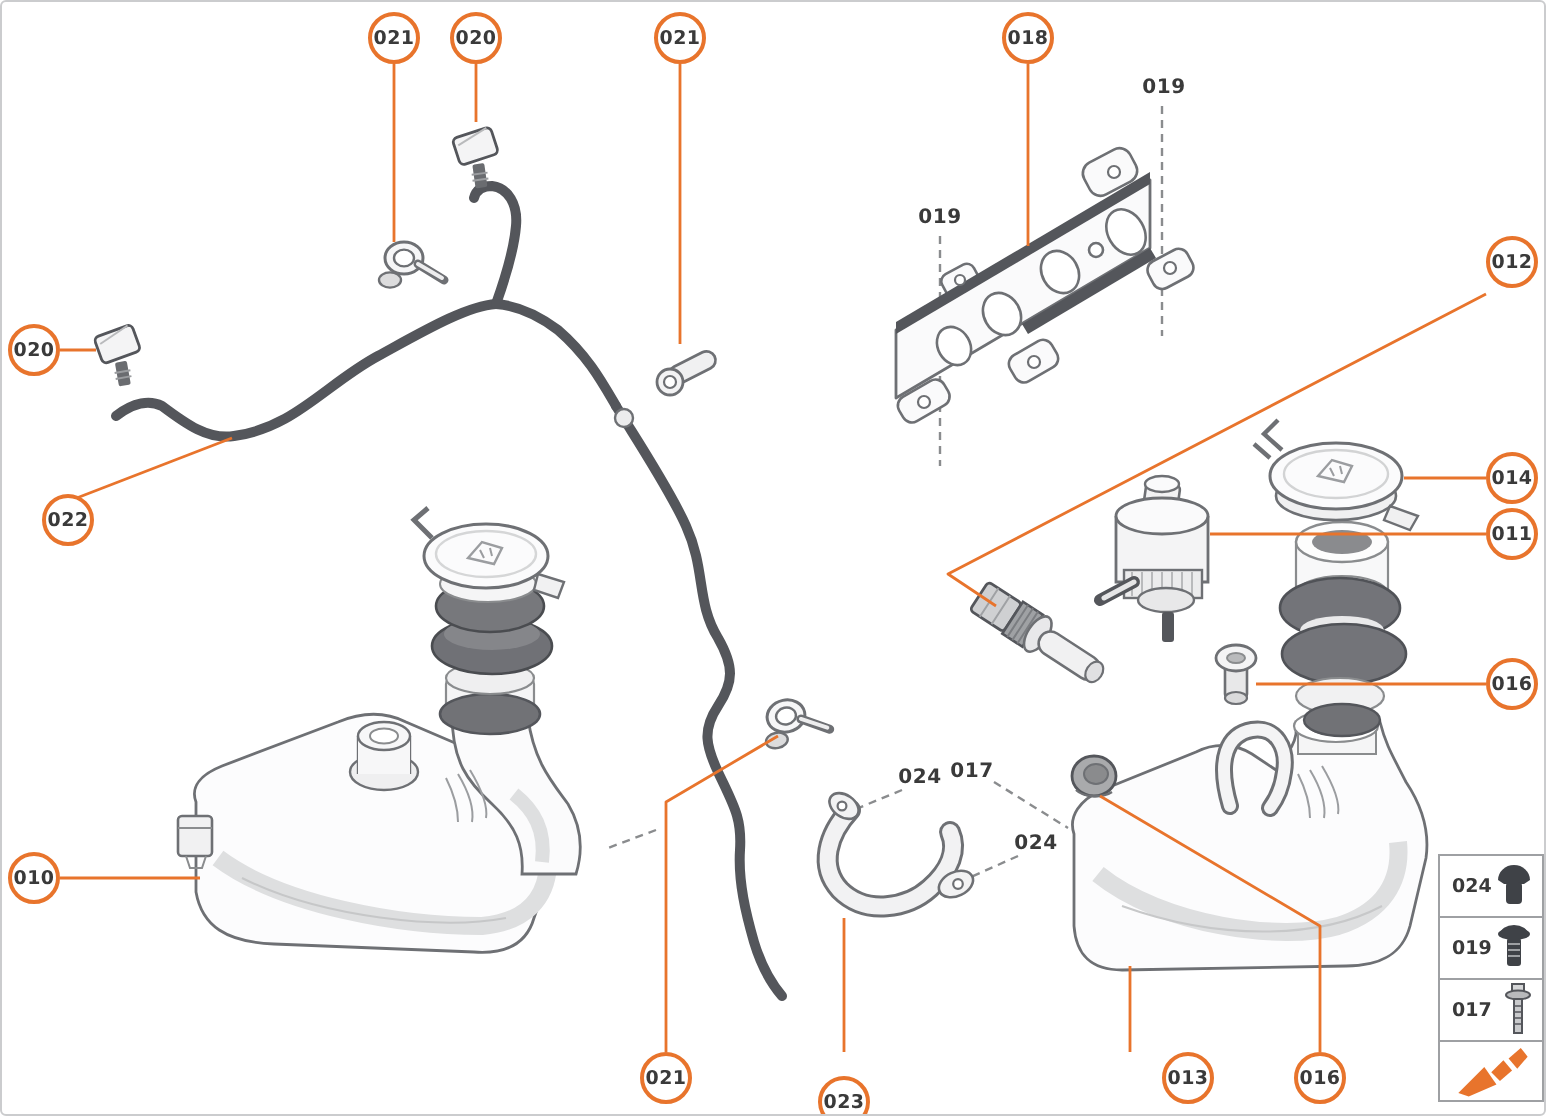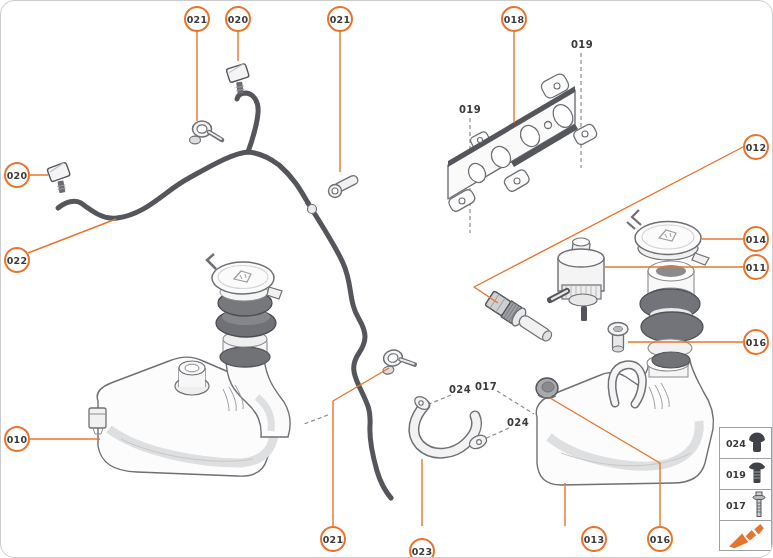--- a/index.html
+++ b/index.html
@@ -1,17 +1,17 @@
 <!DOCTYPE html>
 <html><head>
 <meta charset="utf-8">
 <style>
   html,body{margin:0;padding:0;background:#fff;}
   .stage{position:relative;width:773px;height:558px;background:#fff;border:1px solid #CBCCCE;
-         border-radius:14px;box-sizing:border-box;overflow:hidden;
+         border-radius:3px;box-sizing:border-box;overflow:hidden;
          font-family:"DejaVu Sans","Liberation Sans",sans-serif;}
   svg.art{position:absolute;left:0;top:0;}
   .callout{position:absolute;width:26px;height:26px;border:2px solid #E8742C;border-radius:50%;
            background:#fff;box-sizing:border-box;display:flex;align-items:center;justify-content:center;
            font-size:9.5px;font-weight:700;color:#3A3A3A;letter-spacing:.2px;cursor:pointer;z-index:3;}
   .plabel{position:absolute;transform:translate(-50%,-50%);font-size:10px;font-weight:700;
           color:#3A3A3A;letter-spacing:.3px;z-index:2;}
   .legend{position:absolute;left:718px;top:426px;width:53px;height:124px;background:#fff;
           border:1px solid #9EA0A3;box-sizing:border-box;z-index:2;}
   .legend-row{height:31px;border-bottom:1px solid #9EA0A3;display:flex;align-items:center;
@@ -239,26 +239,26 @@
     <path d="M421,525 V458"></path>
     <path d="M564,525 V482"></path>
     <path d="M659,525 V462 L549,397"></path>
   </g>
 </svg>
 
 <div class="callout" style="left:183px;top:5px">021</div>
 <div class="callout" style="left:224px;top:5px">020</div>
 <div class="callout" style="left:326px;top:5px">021</div>
 <div class="callout" style="left:500px;top:5px">018</div>
-<div class="callout" style="left:742px;top:133px">012</div>
+<div class="callout" style="left:742px;top:117px">012</div>
 <div class="callout" style="left:742px;top:225px">014</div>
 <div class="callout" style="left:742px;top:253px">011</div>
 <div class="callout" style="left:742px;top:328px">016</div>
 <div class="callout" style="left:3px;top:161px">020</div>
-<div class="callout" style="left:3px;top:246px">022</div>
+<div class="callout" style="left:20px;top:246px">022</div>
 <div class="callout" style="left:3px;top:425px">010</div>
 <div class="callout" style="left:319px;top:525px">021</div>
 <div class="callout" style="left:408px;top:537px">023</div>
 <div class="callout" style="left:580px;top:525px">013</div>
 <div class="callout" style="left:646px;top:525px">016</div>
 
 <div class="plabel" style="left:581px;top:43px">019</div>
 <div class="plabel" style="left:469px;top:108px">019</div>
 <div class="plabel" style="left:459px;top:388px">024</div>
 <div class="plabel" style="left:485px;top:385px">017</div>

